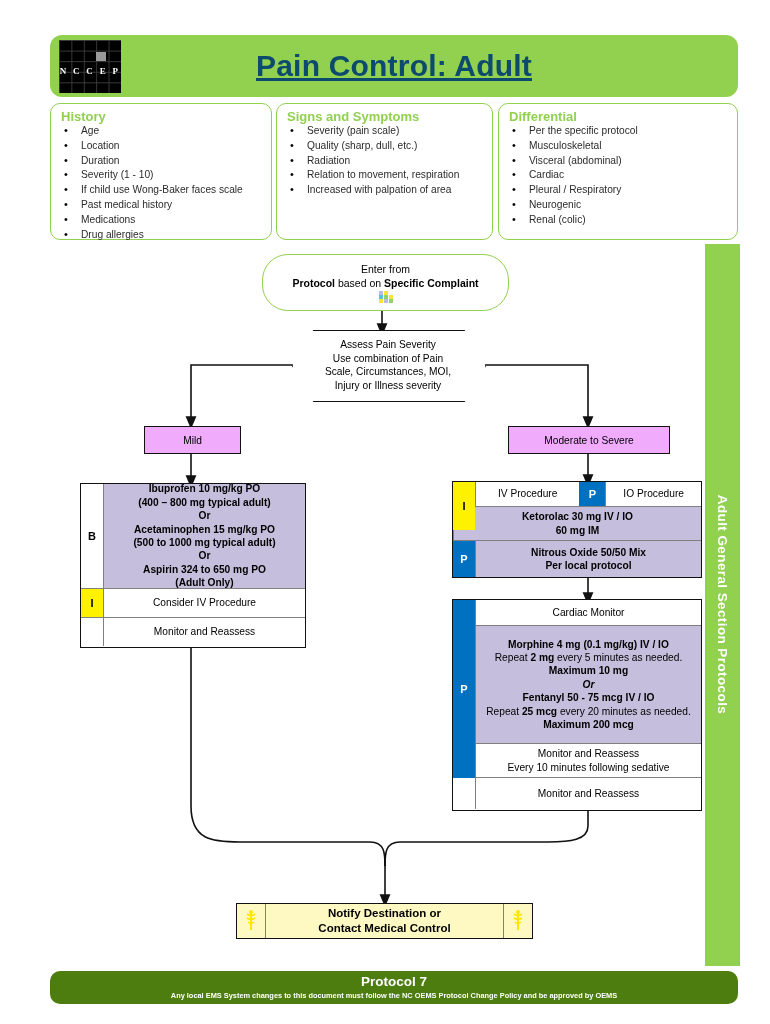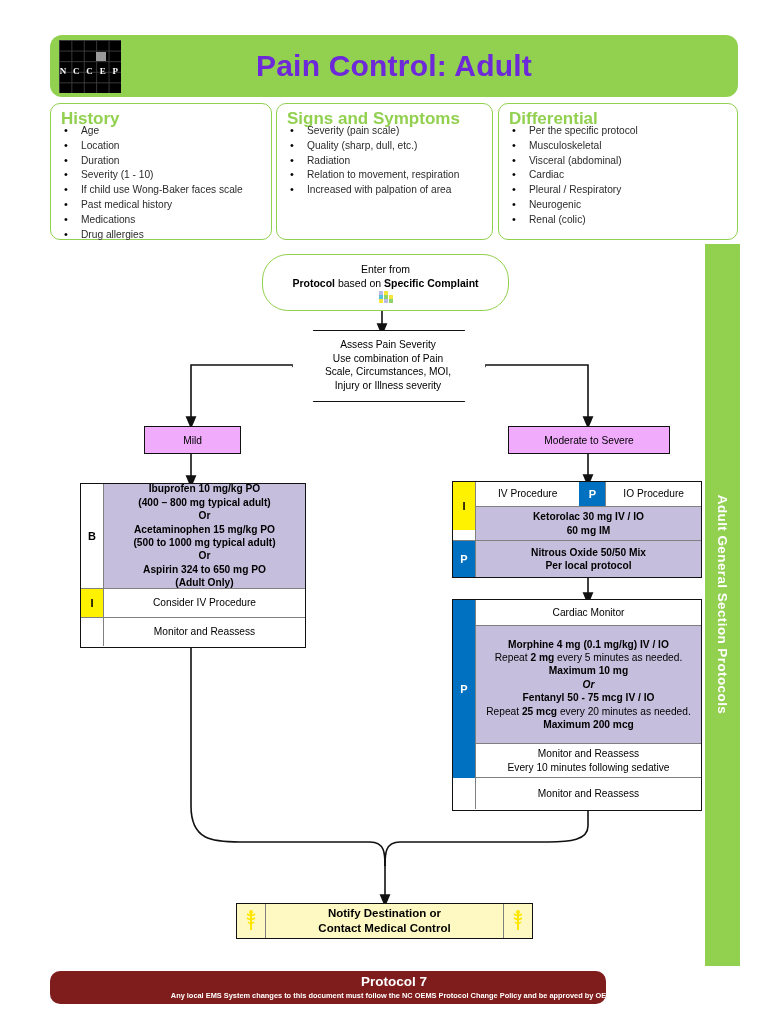--- a/index.html
+++ b/index.html
@@ -5,41 +5,41 @@
   html,body{margin:0;padding:0;background:#ffffff;}
   body{width:770px;height:1024px;position:relative;overflow:hidden;
        font-family:"Liberation Sans","DejaVu Sans",sans-serif;color:#000;}
   .page{position:absolute;left:0;top:8px;width:770px;height:1024px;}
 
   
   .header{position:absolute;left:50px;top:27px;width:688px;height:62px;
           background:#92d050;border-radius:12px;}
   .header-title{position:absolute;left:0;top:0;width:688px;height:62px;
           display:flex;align-items:center;justify-content:center;
-          color:#6d28d9;font-size:30px;font-weight:bold;letter-spacing:.2px;}
+          color:#0c4a6e;font-size:30px;font-weight:bold;letter-spacing:.2px;text-decoration:underline;}
   .logo{position:absolute;left:9px;top:5px;width:62px;height:53px;background:#000;}
   .logo-grid{position:absolute;left:0;top:0;width:62px;height:53px;
       background-image:
         linear-gradient(to right,#3a3a3a 1px,transparent 1px),
         linear-gradient(to bottom,#3a3a3a 1px,transparent 1px);
       background-size:12.4px 10.6px;}
   .logo-cell{position:absolute;left:37px;top:12px;width:10px;height:9px;background:#9a9a9a;}
   .logo-text{position:absolute;left:0;top:26px;width:62px;text-align:center;
       color:#ffffff;font-size:9px;font-weight:bold;letter-spacing:2.3px;
       font-family:"Liberation Serif","DejaVu Serif",serif;}
 
   
   .sidebar{position:absolute;left:705px;top:236px;width:35px;height:722px;background:#92d050;}
   .sidebar-label{position:absolute;left:-344px;top:343px;width:722px;height:35px;
       transform:rotate(90deg);display:flex;align-items:center;justify-content:center;
       color:#ffffff;font-size:13.5px;font-weight:bold;letter-spacing:.4px;white-space:nowrap;}
 
   
   .card{position:absolute;border:1.4px solid #92d050;border-radius:10px;background:#fff;}
-  .card-h{position:absolute;left:10px;top:5px;color:#92d050;font-size:17px;font-weight:bold;}
+  .card-h{position:absolute;left:10px;top:5px;color:#92d050;font-size:13px;font-weight:bold;}
   .card ul{margin:0;padding:20px 0 0 30px;list-style:none;}
   .card li{position:relative;font-size:10.2px;line-height:14.8px;color:#2b2b2b;}
   .card li:before{content:"\2022";position:absolute;left:-17px;top:-1px;font-size:11px;color:#000;}
 
   
   .stadium{position:absolute;border:1.6px solid #92d050;border-radius:26px;background:#fff;
       display:flex;flex-direction:column;align-items:center;justify-content:center;
       font-size:10.5px;line-height:14px;text-align:center;}
   .hex{position:absolute;}
   .hex .hx-shape{position:absolute;left:0;top:0;width:100%;height:100%;background:#fff;
@@ -70,21 +70,21 @@
   .ital{font-style:italic;font-weight:bold;}
 
   
   .notify{position:absolute;border:1.6px solid #111;background:#fef9c3;display:flex;box-sizing:border-box;}
   .notify .ic{width:28px;min-width:28px;display:flex;align-items:center;justify-content:center;}
   .notify .mid{flex:1;border-left:1px solid #808080;border-right:1px solid #808080;
       display:flex;flex-direction:column;align-items:center;justify-content:center;
       font-size:11.5px;font-weight:bold;line-height:15px;}
 
   
-  .footer{position:absolute;left:50px;top:963px;width:556px;height:33px;background:#7f1d1d;border-radius:10px;}
+  .footer{position:absolute;left:50px;top:963px;width:688px;height:33px;background:#4d7c0f;border-radius:10px;}
   .f-title{position:absolute;left:0;top:3px;width:688px;text-align:center;color:#fff;
       font-size:13.5px;font-weight:bold;}
   .f-sub{position:absolute;left:0;top:20px;width:688px;text-align:center;color:#fff;
       font-size:7.4px;font-weight:bold;}
 
   svg.lines{position:absolute;left:0;top:0;width:770px;height:1024px;pointer-events:none;}
   .mini-ico{display:block;width:14px;height:12px;margin-top:1px;}
 </style>
 </head>
 <body>
@@ -224,21 +224,21 @@
   </div>
 
   <div class="tbl" style="left:452px;top:473px;width:250px;height:97px;">
     <div class="trow" style="height:24px;">
       <div class="badge yellow" style="height:48px;position:absolute;left:0;top:0;width:22px;">I</div>
       <div class="badge" style="width:22px;background:transparent;"></div>
       <div class="cell plain" style="flex:1.1;">IV Procedure</div>
       <div class="badge blue" style="width:26px;min-width:26px;">P</div>
       <div class="cell plain" style="flex:1;">IO Procedure</div>
     </div>
-    <div class="trow bt" style="height:33px;">
+    <div class="trow bt" style="height:33px;flex-direction:column;">
       <div class="badge" style="width:22px;background:transparent;"></div>
       <div class="cell med">
         <div>Ketorolac 30 mg IV / IO</div>
         <div>60 mg IM</div>
       </div>
     </div>
     <div class="trow bt" style="height:36px;">
       <div class="badge blue">P</div>
       <div class="cell med">
         <div>Nitrous Oxide 50/50 Mix</div>

